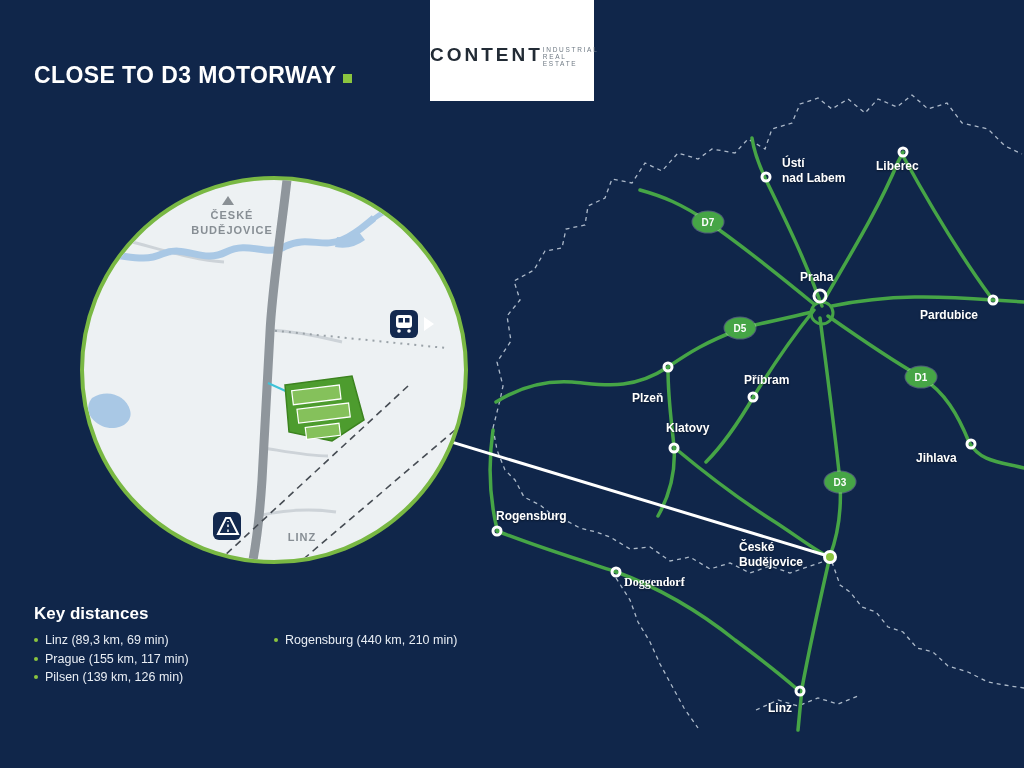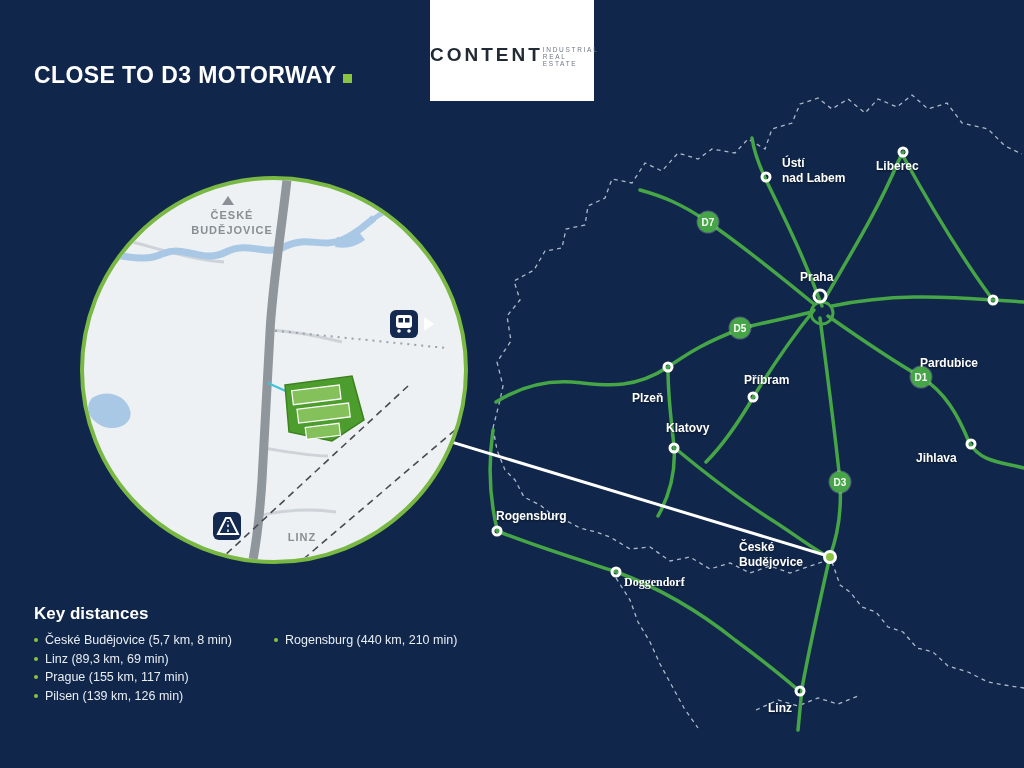--- a/index.html
+++ b/index.html
@@ -27,21 +27,21 @@
     position:absolute; color:#fff; font-size:12px; font-weight:bold;
     line-height:15px; white-space:nowrap; text-shadow:0 1px 2px rgba(0,0,0,.45);
   }
   .map-dot {
     position:absolute; width:11px; height:11px; border:3px solid #fff;
     border-radius:50%; transform:translate(-50%,-50%); background:transparent;
   }
   .map-dot.big  { width:15px; height:15px; }
   .map-dot.site { width:14px; height:14px; background:#8bc53f; }
   .badge {
-    position:absolute; width:21px; height:21px; border-radius:50%;
+    position:absolute; width:31px; height:21px; border-radius:50%;
     background:#46a546; color:#fff; font-size:10px; font-weight:bold;
     display:flex; align-items:center; justify-content:center;
     transform:translate(-50%,-50%); box-shadow:0 0 0 1px rgba(255,255,255,.25);
   }
   
   .inset {
     position:absolute; left:80px; top:176px; width:388px; height:388px;
     border-radius:50%; border:4px solid #79b843; background:#edf1f3; overflow:hidden;
   }
   .inset-label {
@@ -102,21 +102,21 @@
 <div class="map-dot" style="left:497px; top:531px;"></div>
 <div class="map-dot" style="left:616px; top:572px;"></div>
 <div class="map-dot" style="left:800px; top:691px;"></div>
 
 <div class="map-label" style="left:782px; top:156px;">
   <div>Ústí</div>
   <div>nad Labem</div>
 </div>
 <div class="map-label" style="left:876px; top:159px;">Liberec</div>
 <div class="map-label" style="left:800px; top:270px;">Praha</div>
-<div class="map-label" style="left:920px; top:308px;margin-top:48px;">Pardubice</div>
+<div class="map-label" style="left:920px; top:308px;">Pardubice</div>
 <div class="map-label" style="left:632px; top:347px;margin-top:44px;">Plzeň</div>
 <div class="map-label" style="left:704px; top:373px;padding-left:40px;">Příbram</div>
 <div class="map-label" style="left:666px; top:421px;">Klatovy</div>
 <div class="map-label" style="left:916px; top:451px;">Jihlava</div>
 <div class="map-label" style="left:739px; top:540px;">
   <div>České</div>
   <div>Budějovice</div>
 </div>
 <div class="map-label" style="left:496px; top:509px;">Rogensburg</div>
 <div class="map-label" style="left:624px; top:575px;font-family:Liberation Serif, serif;">Doggendorf</div>
@@ -198,24 +198,20 @@
   </svg>
   <div class="logo-name">CONTENT</div>
   <div class="logo-sub">INDUSTRIAL REAL ESTATE</div>
 </div>
 
 <div class="kd-heading">Key distances</div>
 
 <div class="kd-col c1">
   <div class="kd-item">
     <span class="kd-bullet"></span>
-    <span class="kd-text">České Budějovice (5,7 km, 8 min)</span>
-  </div>
-  <div class="kd-item">
-    <span class="kd-bullet"></span>
     <span class="kd-text">Linz (89,3 km, 69 min)</span>
   </div>
   <div class="kd-item">
     <span class="kd-bullet"></span>
     <span class="kd-text">Prague (155 km, 117 min)</span>
   </div>
   <div class="kd-item">
     <span class="kd-bullet"></span>
     <span class="kd-text">Pilsen (139 km, 126 min)</span>
   </div>

